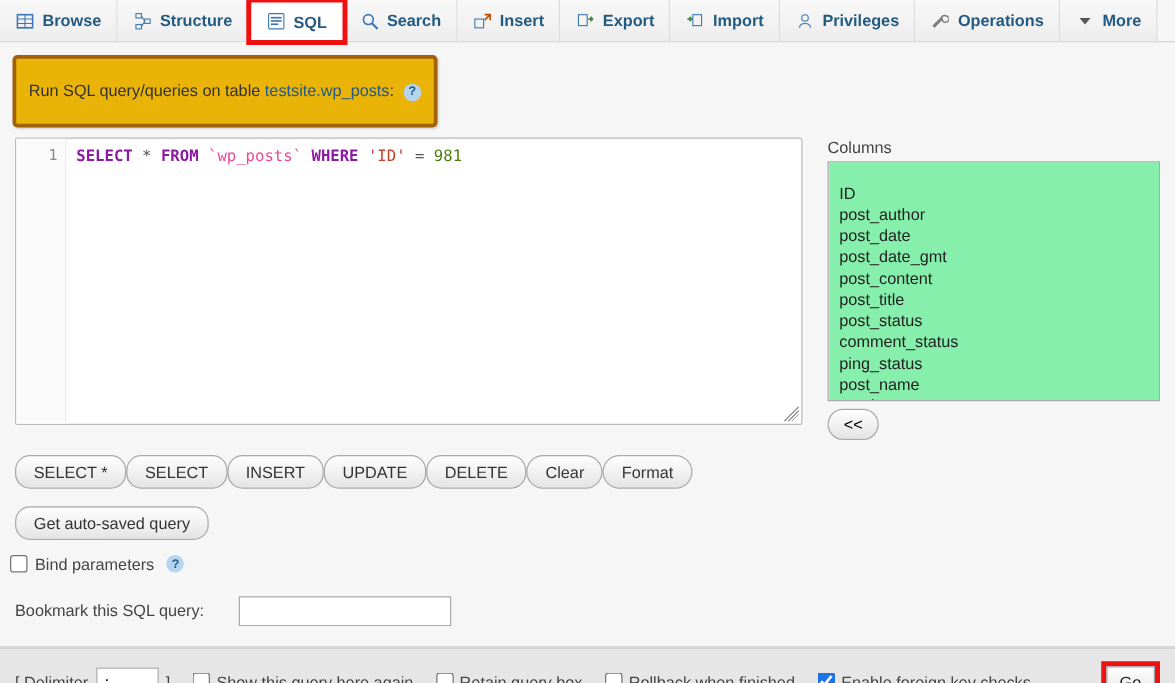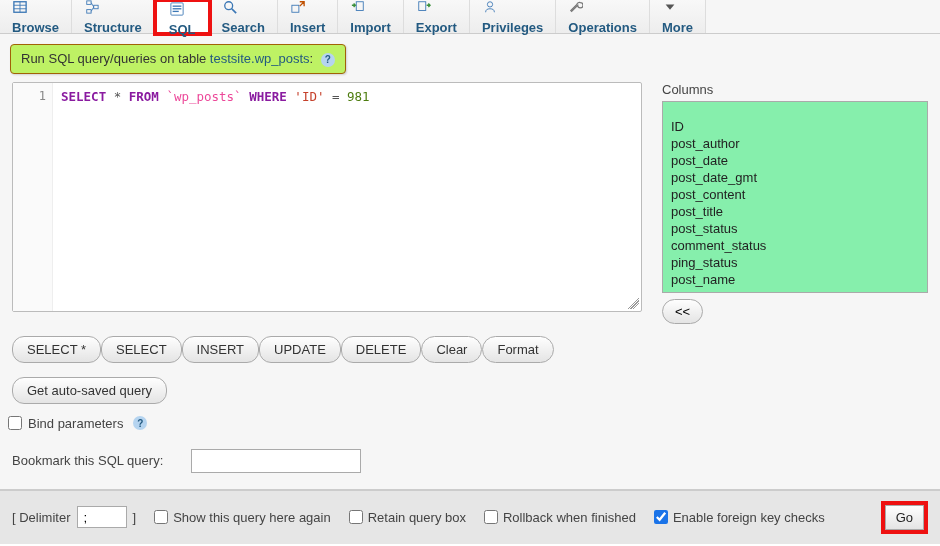--- a/index.html
+++ b/index.html
@@ -12,53 +12,53 @@
   }
   
   .tabs {
     display: flex;
     background: #f6f6f6;
     border-bottom: 1px solid #ccc;
     height: 34px;
   }
   .tab {
     display: flex;
+    align-items: center;
     padding: 0 12px;
     border-right: 1px solid #ddd;
     background: linear-gradient(#f8f8f8,#ededed);
     color: #235a81;
     font-weight: bold;
     cursor: pointer;
     gap: 6px;
     font-size: 13px;
-    flex-direction: column;
   }
   .tab.active {
     background: #fff;
     border: 4px solid #e11;
     margin: -2px -2px -3px -2px;
     z-index: 5;
     position: relative;
   }
   .tab-icon { display:flex; align-items:center; justify-content:center; width:16px; height:16px; }
   .tab-icon svg { width:14px; height:14px; }
 
   
   .content {
     background: #f6f6f6;
     border-bottom: 1px solid #ccc;
   }
   .query-card {
     display:inline-block;
-    background: #bef264;
-    border:1px solid #a16207;
+    background: #eab308;
+    border:3px solid #a16207;
     border-radius: 4px;
     box-shadow: 1px 1px 2px rgba(0,0,0,0.15);
     margin: 10px 0 0 10px;
-    padding: 6px 10px;
+    padding: 18px 10px;
     font-size: 13px;
     color: #333;
   }
   .query-card a { color: #235a81; text-decoration: none; }
   .help-icon {
     display:inline-flex; align-items:center; justify-content:center;
     width:14px;height:14px;border-radius:50%;
     background:#b5d4f0;color:#235a81;font-size:10px;font-weight:bold;
     vertical-align:middle;margin-left:4px;
   }
@@ -217,34 +217,34 @@
       <svg viewBox="0 0 16 16">
           <rect x="1" y="6" width="8" height="8" fill="none" stroke="#3b77b5"></rect>
           <path d="M10 2 L15 2 L15 7 M15 2 L10 7" fill="none" stroke="#c05000" stroke-width="1.5"></path>
         </svg>
     </span>
     <span>Insert</span>
   </div>
   <div class="tab">
     <span class="tab-icon">
       <svg viewBox="0 0 16 16">
+          <rect x="2" y="2" width="8" height="10" fill="none" stroke="#3b77b5"></rect>
+          <path d="M11 6 L15 6 M13 4 L15 6 L13 8" fill="none" stroke="#3a8f3a" stroke-width="1.5"></path>
+        </svg>
+    </span>
+    <span>Export</span>
+  </div>
+  <div class="tab">
+    <span class="tab-icon">
+      <svg viewBox="0 0 16 16">
           <rect x="6" y="2" width="8" height="10" fill="none" stroke="#3b77b5"></rect>
           <path d="M1 6 L5 6 M3 4 L5 6 L3 8" fill="none" stroke="#3a8f3a" stroke-width="1.5"></path>
         </svg>
     </span>
     <span>Import</span>
-  </div>
-  <div class="tab">
-    <span class="tab-icon">
-      <svg viewBox="0 0 16 16">
-          <rect x="2" y="2" width="8" height="10" fill="none" stroke="#3b77b5"></rect>
-          <path d="M11 6 L15 6 M13 4 L15 6 L13 8" fill="none" stroke="#3a8f3a" stroke-width="1.5"></path>
-        </svg>
-    </span>
-    <span>Export</span>
   </div>
   <div class="tab">
     <span class="tab-icon">
       <svg viewBox="0 0 16 16">
           <circle cx="8" cy="5" r="3" fill="none" stroke="#3b77b5"></circle>
           <path d="M3 14 Q3 10 8 10 Q13 10 13 14" fill="none" stroke="#3b77b5"></path>
         </svg>
     </span>
     <span>Privileges</span>
   </div>

